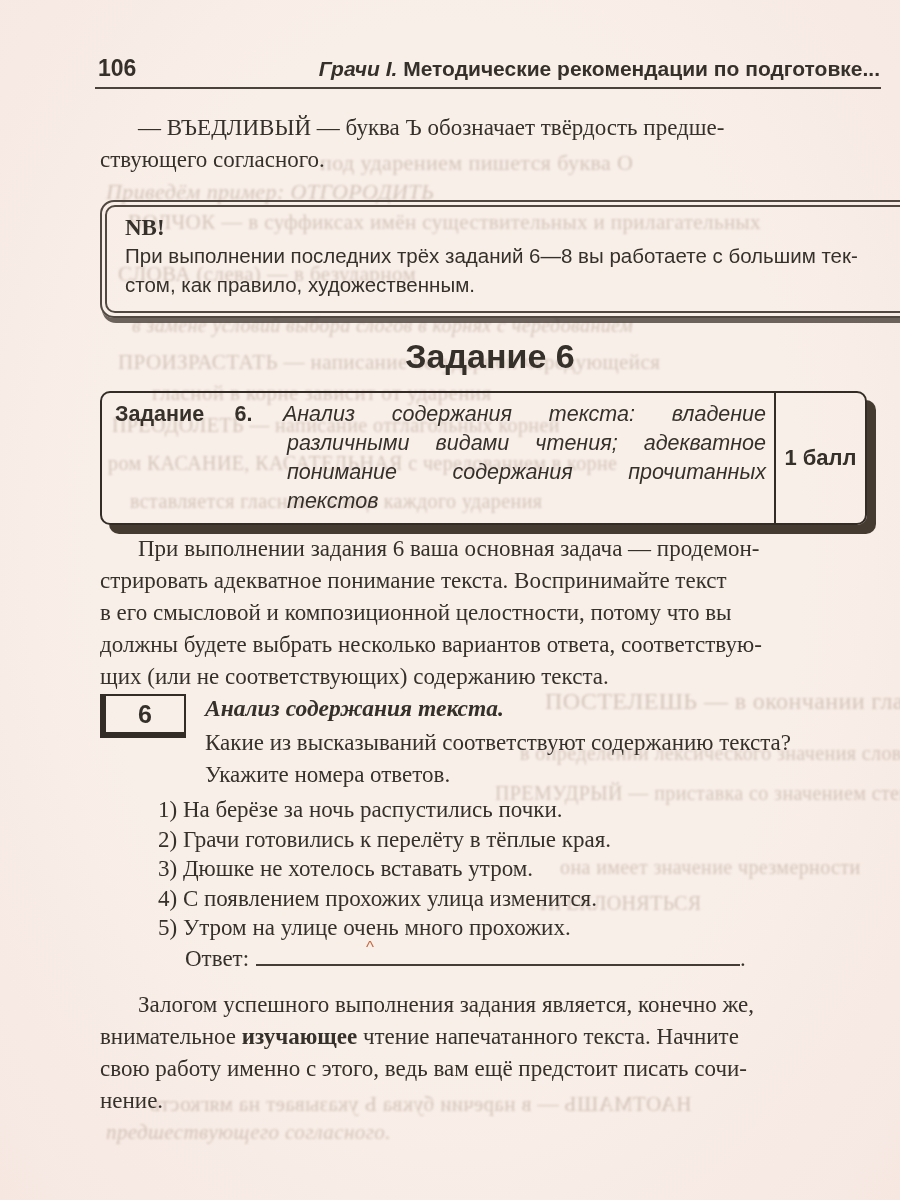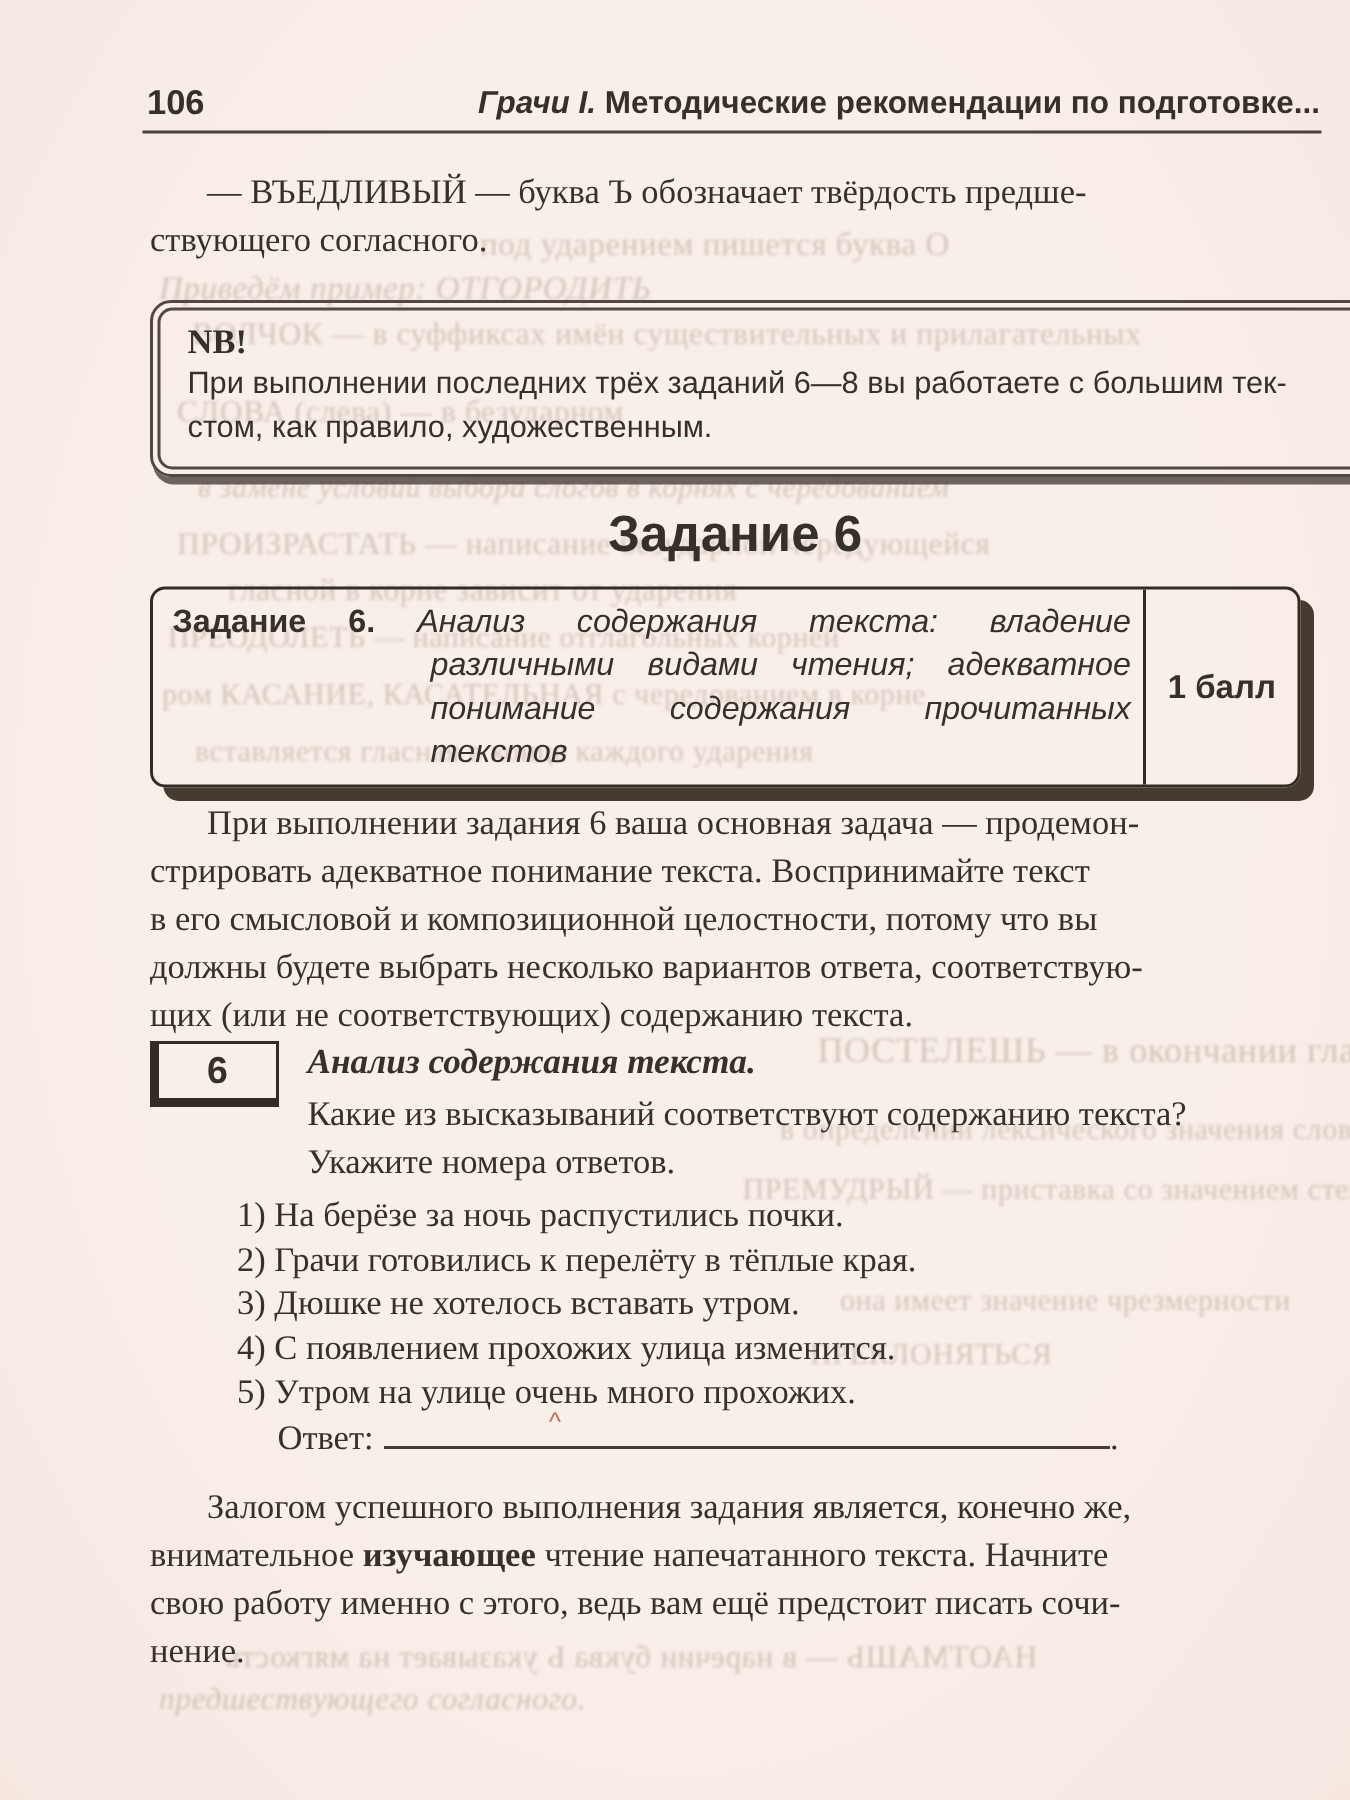--- a/index.html
+++ b/index.html
@@ -64,21 +64,21 @@
   }
   #task-desc-cell{flex:1;padding:7px 8px 7px 13px;}
   #task-desc-cell p{
     font-size:21.5px;line-height:29px;white-space:pre-line;
     padding-left:172px;text-indent:-172px;
     text-align:justify;text-align-last:justify;
   }
   #task-label{font-weight:bold;}
   #task-desc{font-style:italic;word-spacing:.3em;}
   #task-points-cell{
-    width:103px;border-left:2px solid #332c26;
+    width:91px;border-left:2px solid #332c26;
     display:flex;align-items:center;justify-content:center;
     font-weight:bold;font-size:22px;
   }
   
   #task-intro{left:100px;top:533px;width:782px;text-indent:38px;}
   
   #exercise-number-box{
     left:100px;top:694px;width:86px;height:44px;
     border:2px solid #332c26;border-left-width:6px;border-bottom-width:6px;
     display:flex;align-items:center;justify-content:center;

